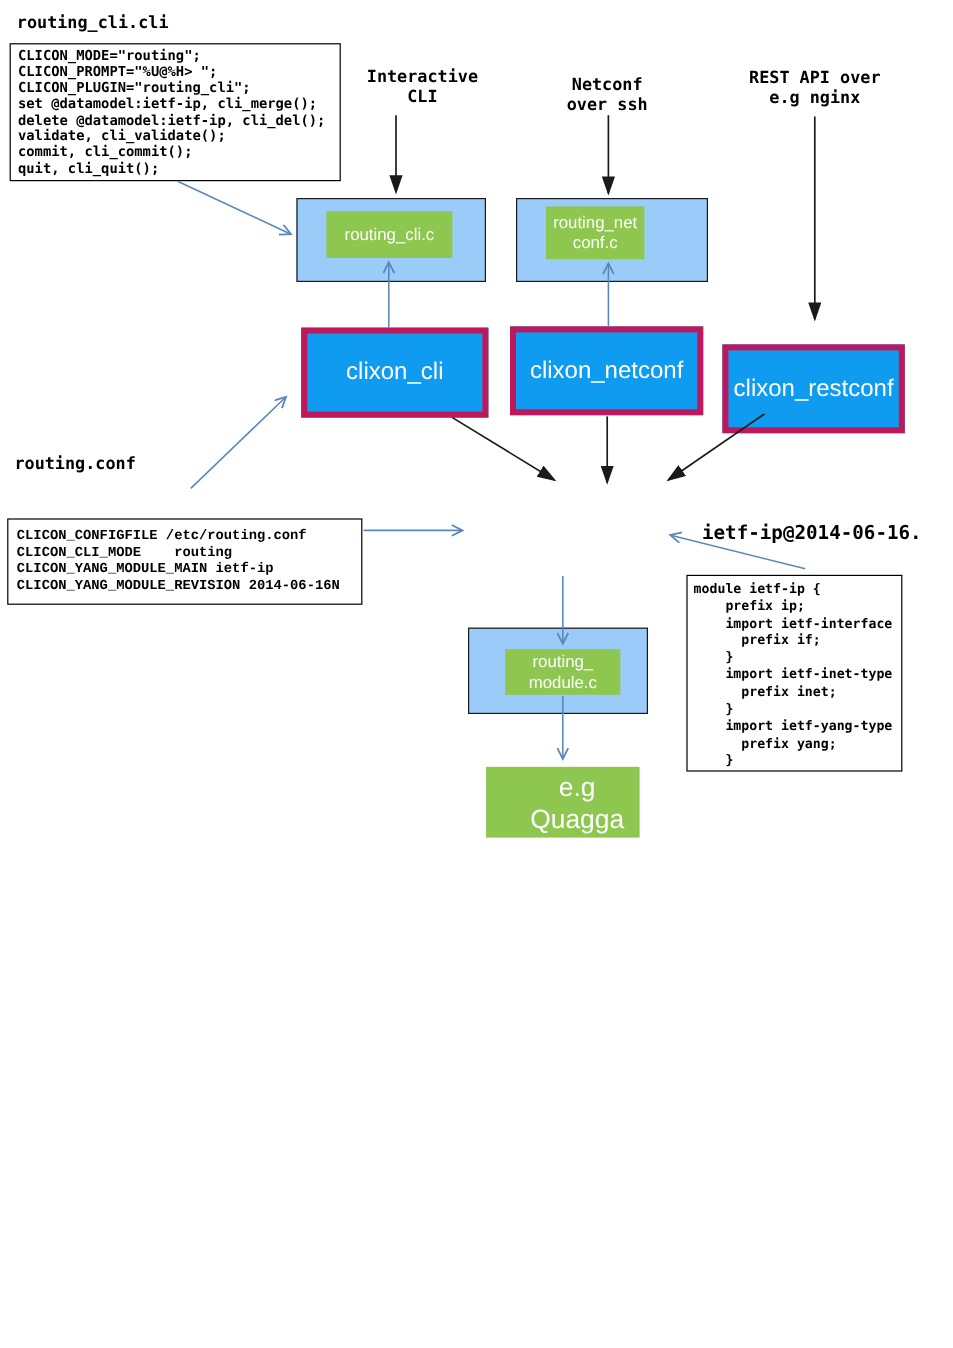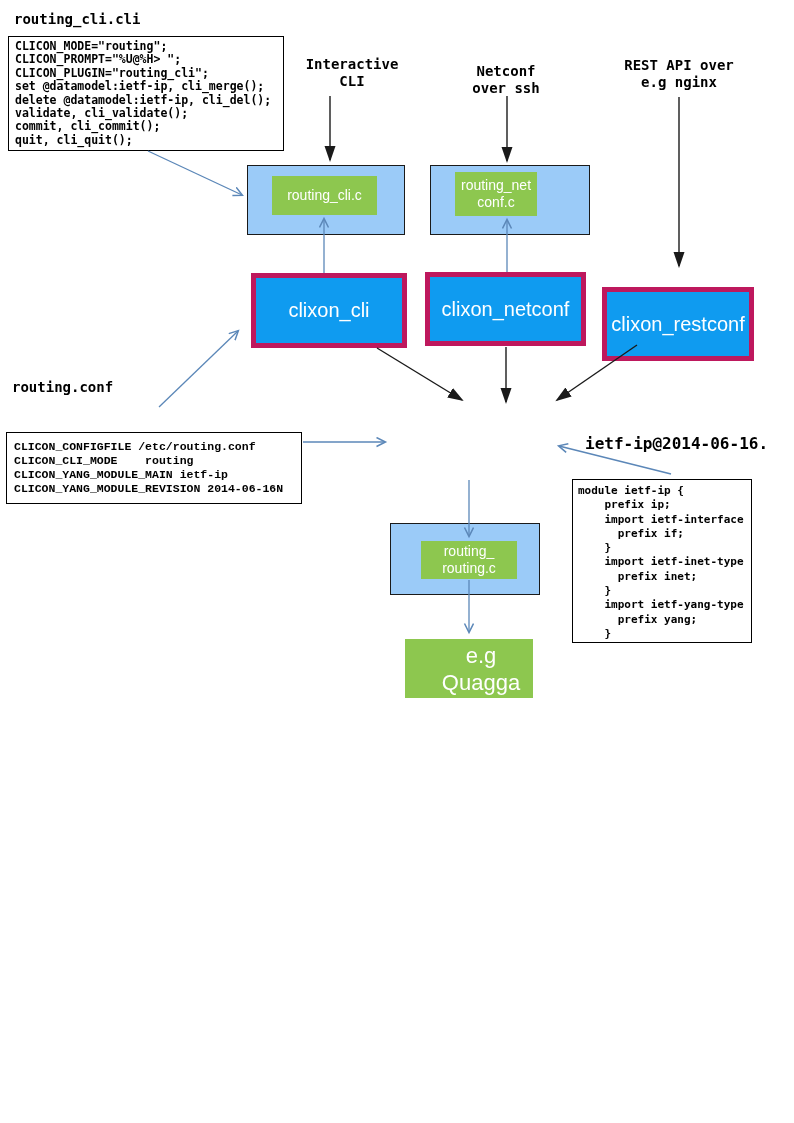--- a/index.html
+++ b/index.html
@@ -94,21 +94,21 @@
   <div class="abs lightbox" style="left:430px;top:165px;width:160px;height:70px;"></div>
   <div class="abs greenbox plugin" style="left:455px;top:172px;width:82px;height:44px;">routing_net
 conf.c</div>
 
   <div class="abs bluebox" style="left:251px;top:273px;width:156px;height:75px;">clixon_cli</div>
   <div class="abs bluebox" style="left:425px;top:272px;width:161px;height:74px;">clixon_netconf</div>
   <div class="abs bluebox" style="left:602px;top:287px;width:152px;height:74px;">clixon_restconf</div>
 
   <div class="abs lightbox" style="left:390px;top:523px;width:150px;height:72px;"></div>
   <div class="abs greenbox plugin" style="left:421px;top:541px;width:96px;height:38px;">routing_
-routing.c</div>
+module.c</div>
 
   <div class="abs greenbox quagga" style="left:405px;top:639px;width:128px;height:59px;padding-left:24px;">e.g
 Quagga</div>
 
   <svg class="arrows" width="794" height="1123" viewBox="0 0 794 1123">
     <defs>
       <marker id="mBlack" markerUnits="userSpaceOnUse" markerWidth="18" markerHeight="13" refX="14" refY="5.5" orient="auto">
         <path d="M0,0 L16,5.5 L0,11 Z" fill="#1a1a1a"></path>
       </marker>
       <marker id="mBlue" markerUnits="userSpaceOnUse" markerWidth="12" markerHeight="12" refX="9" refY="5" orient="auto">

